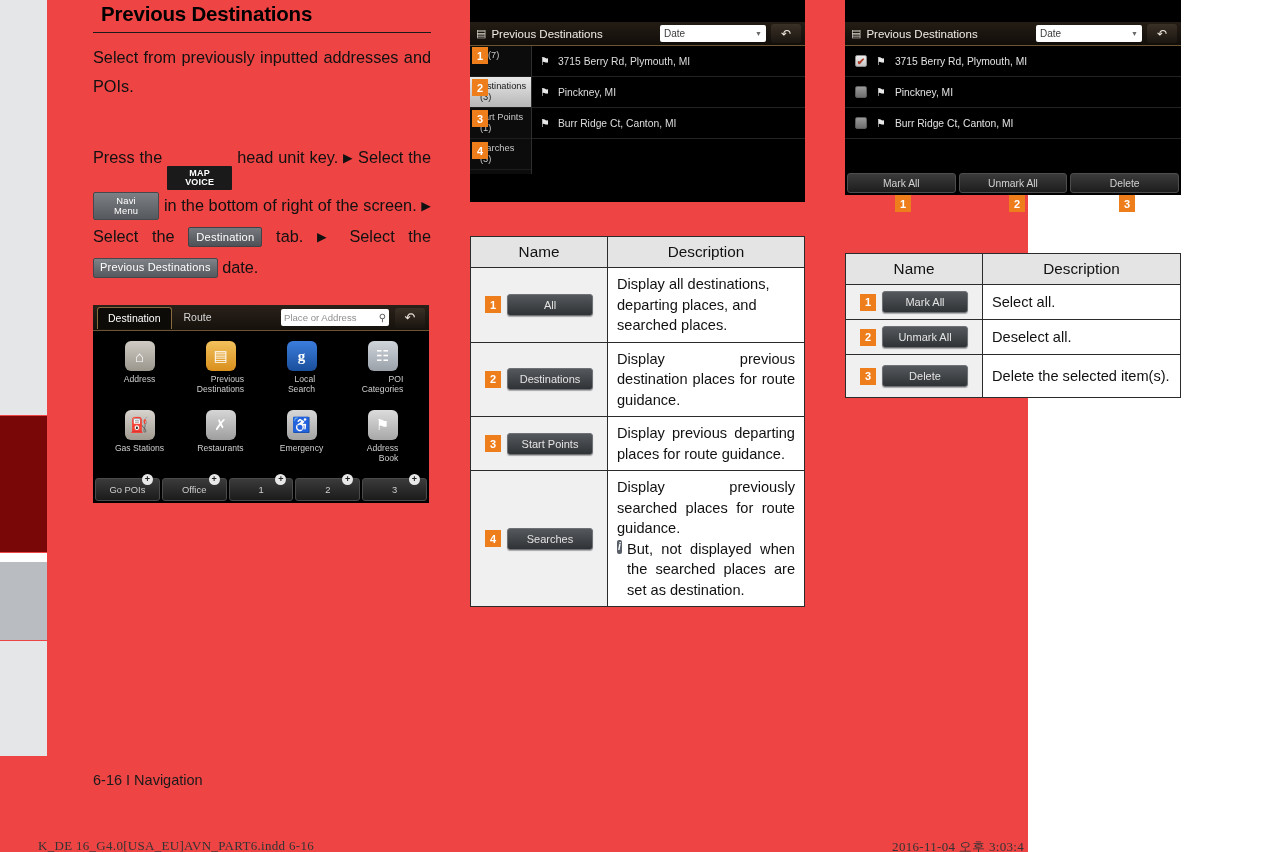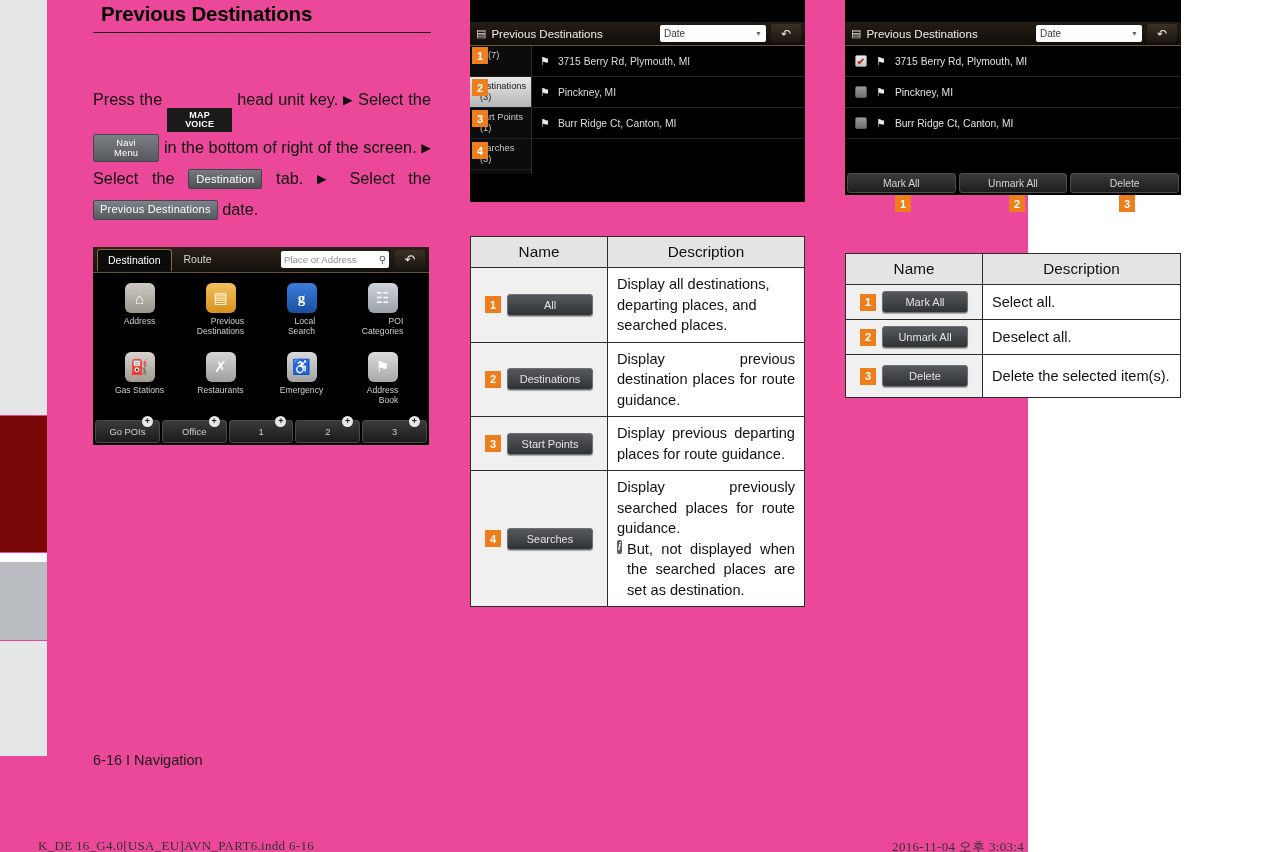--- a/index.html
+++ b/index.html
@@ -2,21 +2,21 @@
 <html><head>
 <meta charset="utf-8">
 <style>
   * { box-sizing: border-box; margin: 0; padding: 0; }
   html, body {
     width: 1276px; height: 852px;
     background: #ffffff;
     font-family: "Liberation Sans", sans-serif;
     overflow: hidden;
   }
-  .page { position: relative; width: 1028px; height: 852px; background: #ec4899; }
+  .page { position: relative; width: 1028px; height: 852px; background: #ef4444; }
 
   
   .edge-tabs { position: absolute; left: 0; top: 0; width: 47px; height: 756px; }
   .edge-tab { position: absolute; left: 0; width: 47px; }
   .et1 { top: 0;    height: 415px; background: #e4e6e8; }
   .et2 { top: 416px; height: 136px; background: #7a0707; }
   .et3 { top: 553px; height: 9px;   background: #ffffff; }
   .et4 { top: 562px; height: 78px;  background: #b9bcc0; }
   .et5 { top: 641px; height: 115px; background: #e4e6e8; }
 
@@ -225,21 +225,21 @@
     display: inline-block; width: 13px; height: 14px; border-radius: 2px;
     background: #5a6069; color: #fff; font-style: italic; font-weight: bold;
     font-size: 10px; line-height: 14px; text-align: center;
     margin-right: 3px; position: relative; top: 1px;
   }
   .note-line { display: flex; gap: 2px; }
   .note-body { text-indent: 0; }
 
   
   .page-footer {
-    position: absolute; left: 93px; top: 752px;
+    position: absolute; left: 93px; top: 772px;
     font-size: 14.5px; color: #1a1a1a;
   }
   .print-footer {
     position: absolute; left: 38px; top: 838px;
     font-size: 13px; color: #333; font-family: "Liberation Serif", serif;
     letter-spacing: .3px;
   }
   .print-stamp {
     position: absolute; right: 4px; top: 838px;
     font-size: 13px; color: #333; font-family: "Liberation Serif", serif;
@@ -257,20 +257,21 @@
     <div class="edge-tab et3"></div>
     <div class="edge-tab et4"></div>
     <div class="edge-tab et5"></div>
   </div>
 
   <div class="col col-left">
 
     <div class="h-title">Previous Destinations</div>
 
     <div style="height:10px"></div>
+    <p class="body-p">Select from previously inputted addresses and POIs.</p>
 
     <div class="gap-26"></div>
 
     <p class="body-p">
       <span>Press the</span>
       <span class="cap cap-black"><span>MAP</span><span>VOICE</span></span>
       <span>head unit key.</span>
       <span class="arrow">▶</span>
       <span>Select the</span>
       <span class="cap cap-grey"><span style="display:block">Navi</span><span style="display:block">Menu</span></span>

